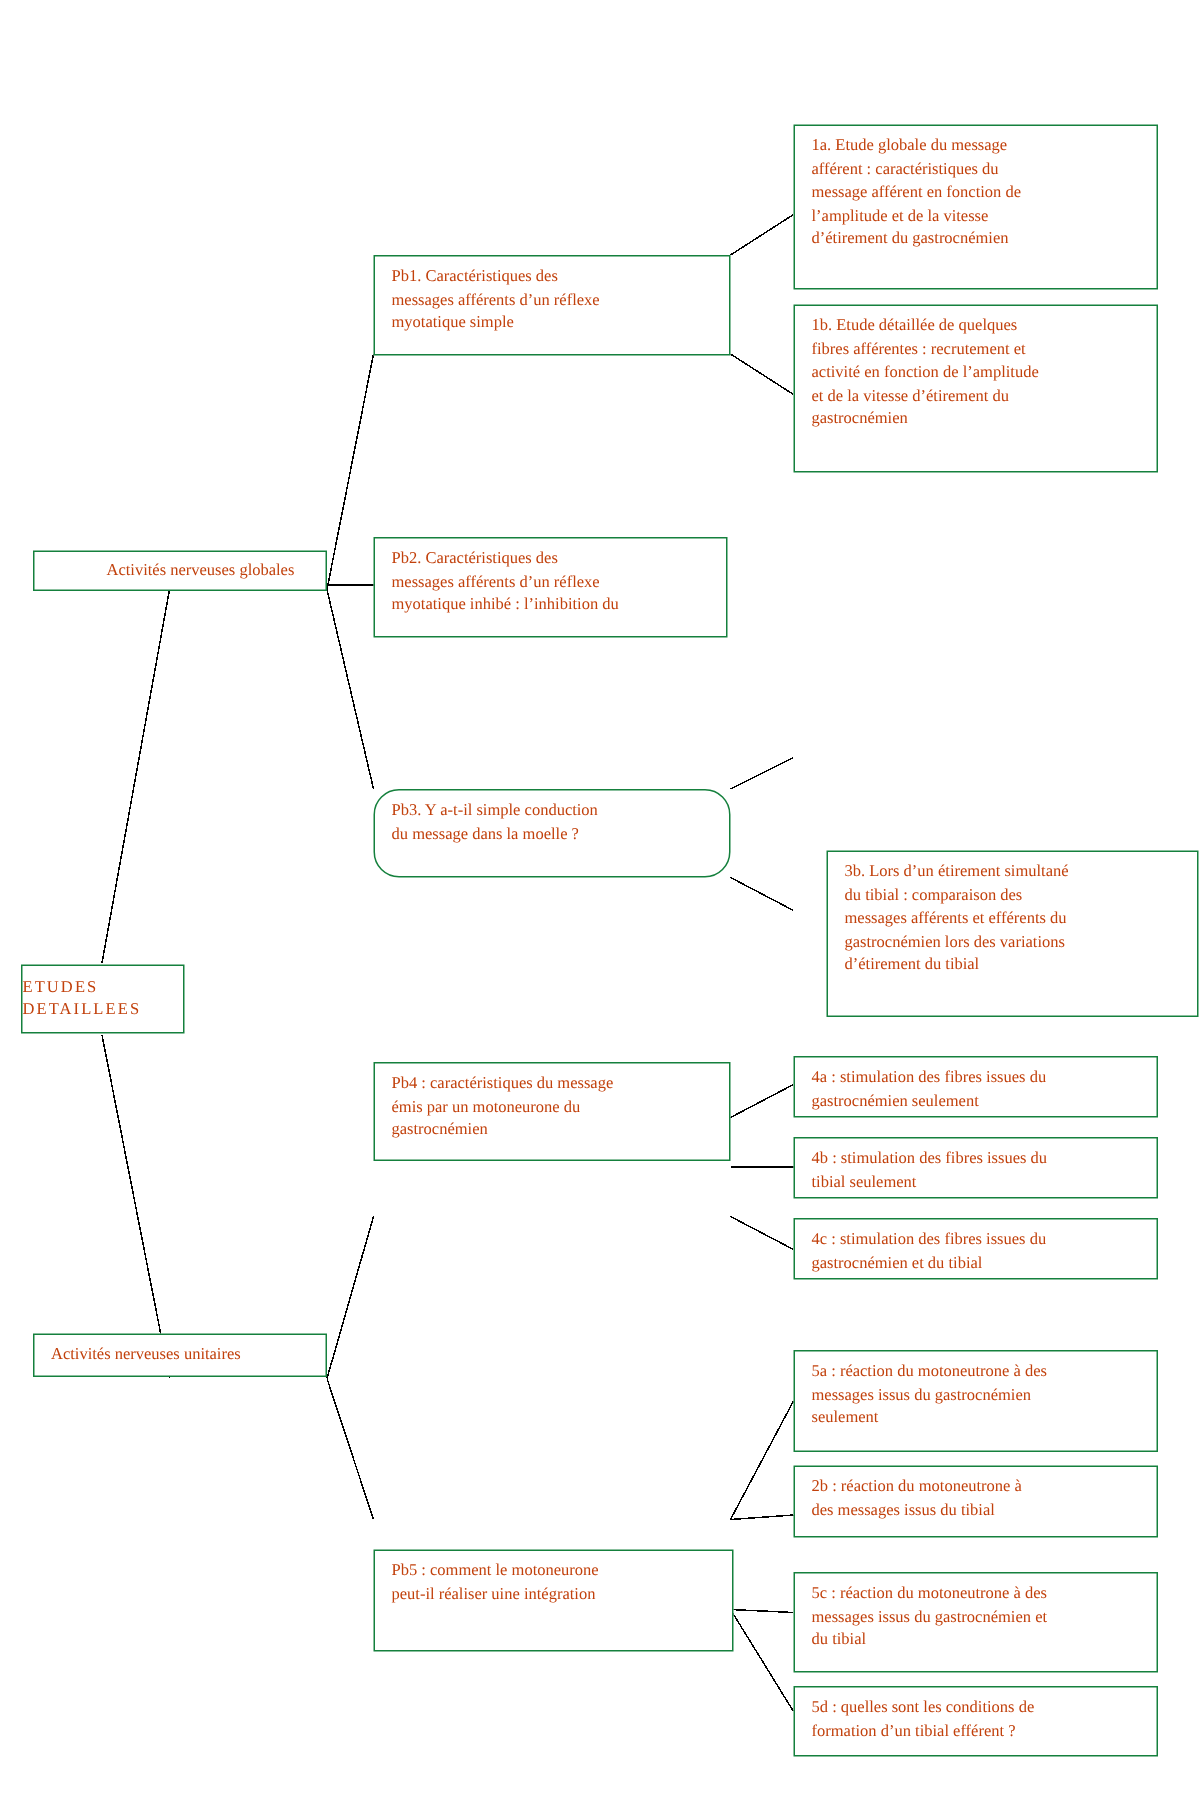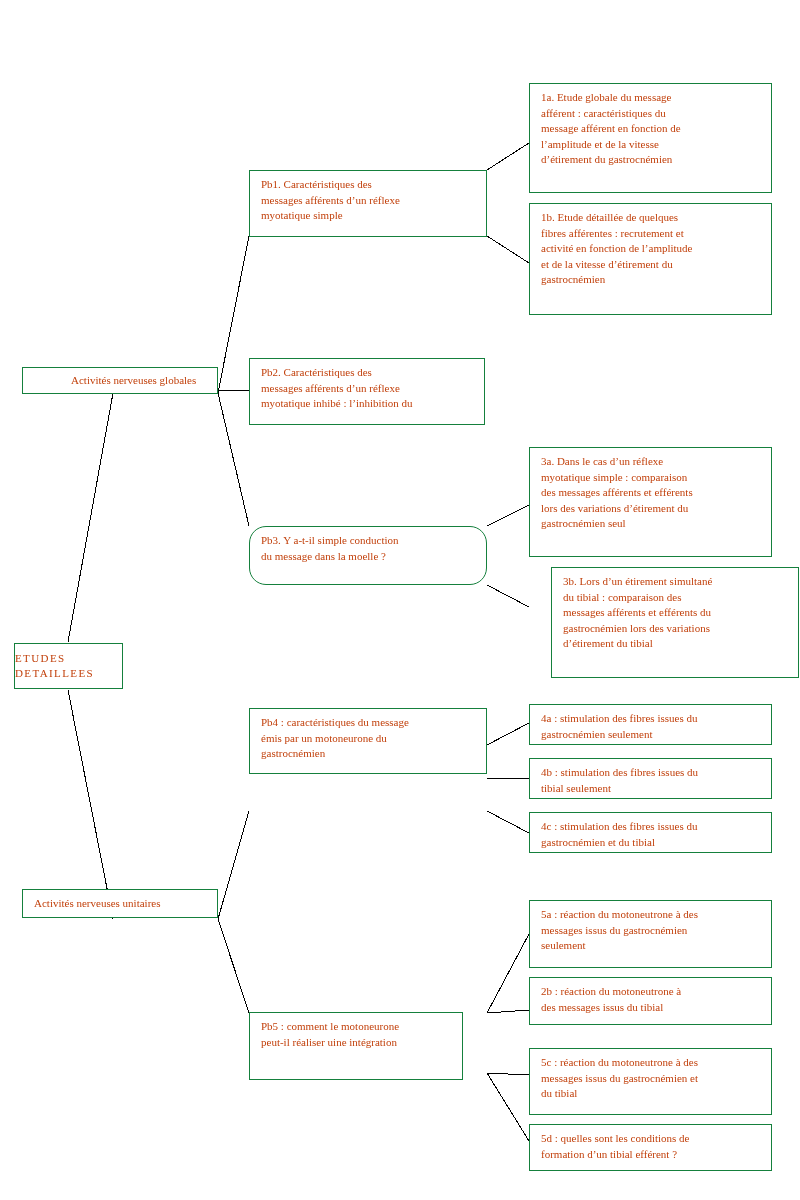--- a/index.html
+++ b/index.html
@@ -122,48 +122,41 @@
     <span class="txt">Pb3. Y a-t-il simple conduction
 du message dans la moelle ?</span>
   </div>
 
   <div class="node" style="left:249px; top:708px; width:238px; height:66px;">
     <span class="txt">Pb4 : caractéristiques du message
 émis par un motoneurone du
 gastrocnémien</span>
   </div>
 
-  <div class="node" style="left:249px; top:1012px; width:214px; height:68px;">
+  <div class="node" style="left:249px; top:1033px; width:240px; height:68px;">
     <span class="txt">Pb5 : comment le motoneurone
 peut-il réaliser uine intégration</span>
   </div>
 
   <div class="node" style="left:529px; top:83px; width:243px; height:110px;">
     <span class="txt">1a. Etude globale du message
 afférent : caractéristiques du
 message afférent en fonction de
 l’amplitude et de la vitesse
 d’étirement du gastrocnémien</span>
   </div>
 
   <div class="node" style="left:529px; top:203px; width:243px; height:112px;">
     <span class="txt">1b. Etude détaillée de quelques
 fibres afférentes : recrutement et
 activité en fonction de l’amplitude
 et de la vitesse d’étirement du
 gastrocnémien</span>
   </div>
 
-  <div class="node" style="left:529px; top:447px; width:243px; height:110px;">
-    <span class="txt">3a. Dans le cas d’un réflexe
-myotatique simple : comparaison
-des messages afférents et efférents
-lors des variations d’étirement du
-gastrocnémien seul</span>
-  </div>
 
   <div class="node" style="left:529px; top:567px; width:248px; height:111px;margin-left:22px;">
     <span class="txt">3b. Lors d’un étirement simultané
 du tibial : comparaison des
 messages afférents et efférents du
 gastrocnémien lors des variations
 d’étirement du tibial</span>
   </div>
 
   <div class="node justify" style="left:529px; top:704px; width:243px; height:41px;">

